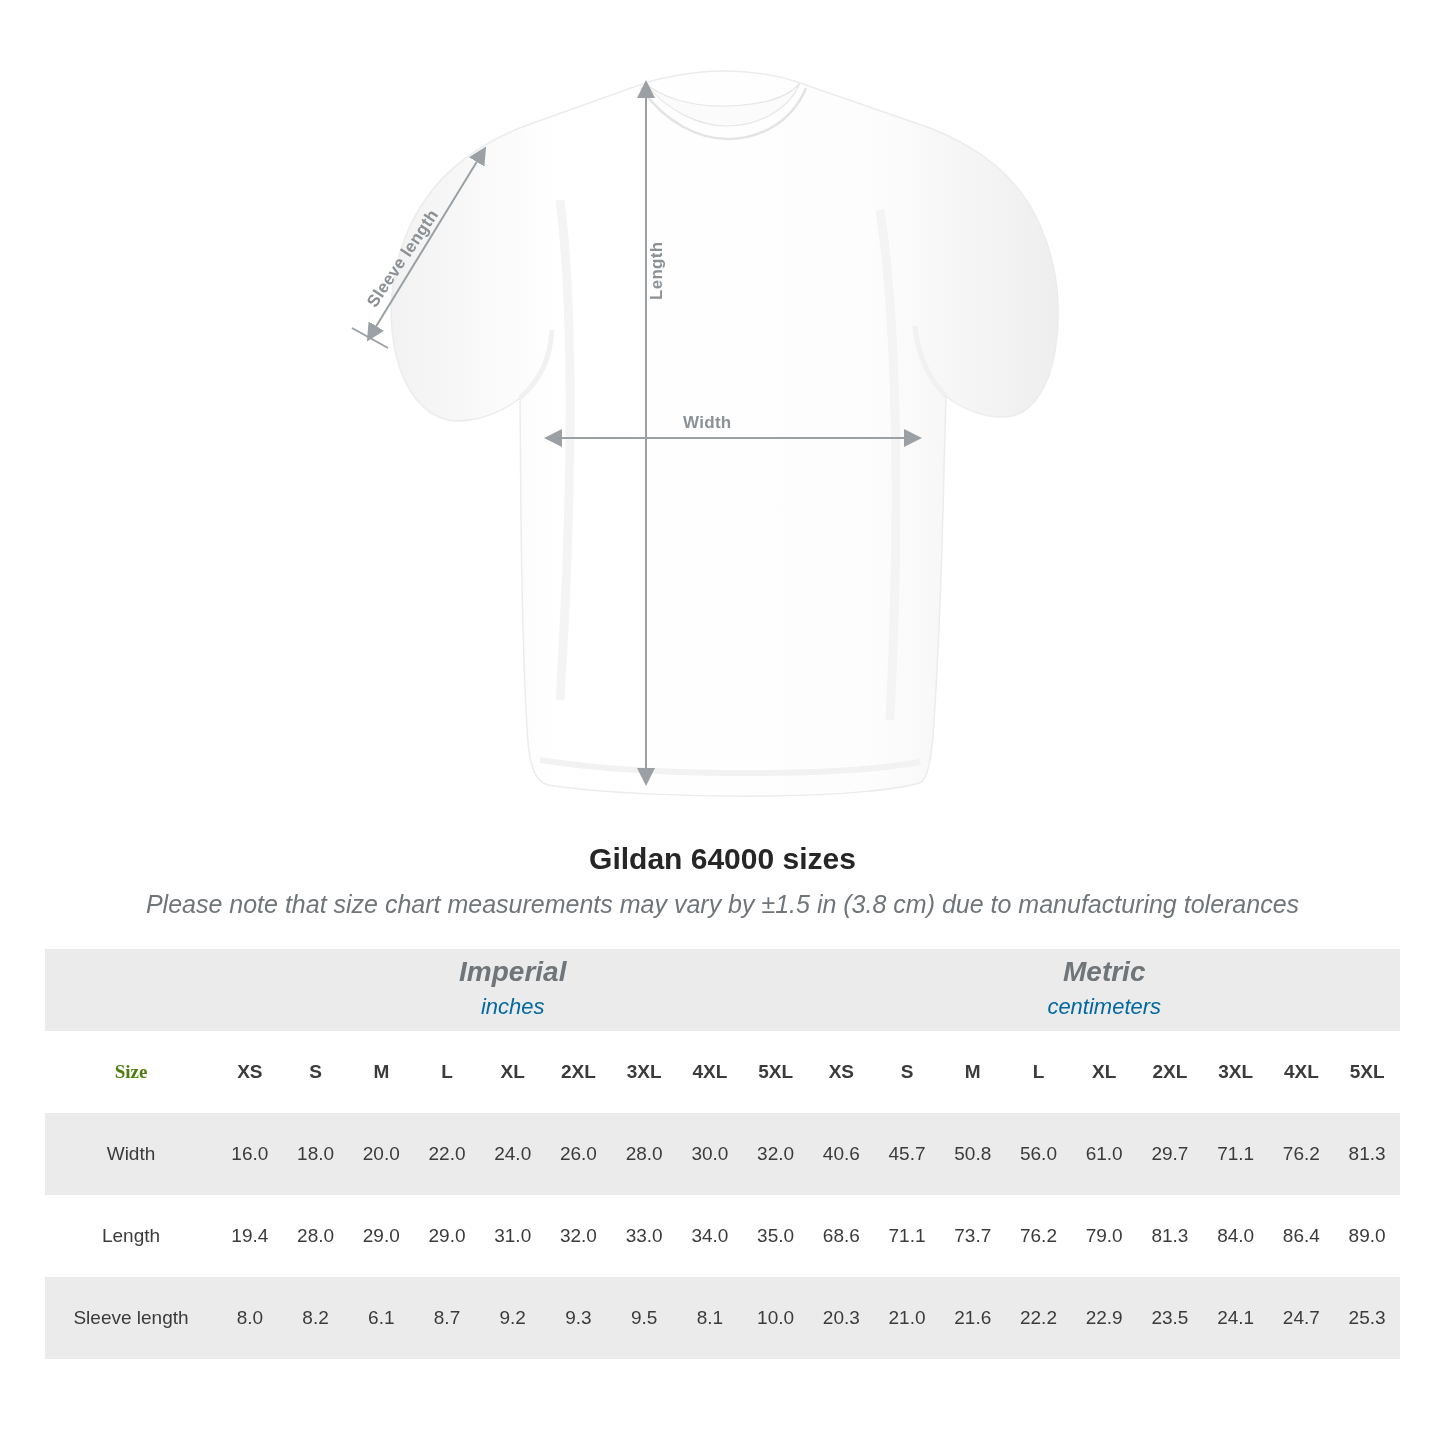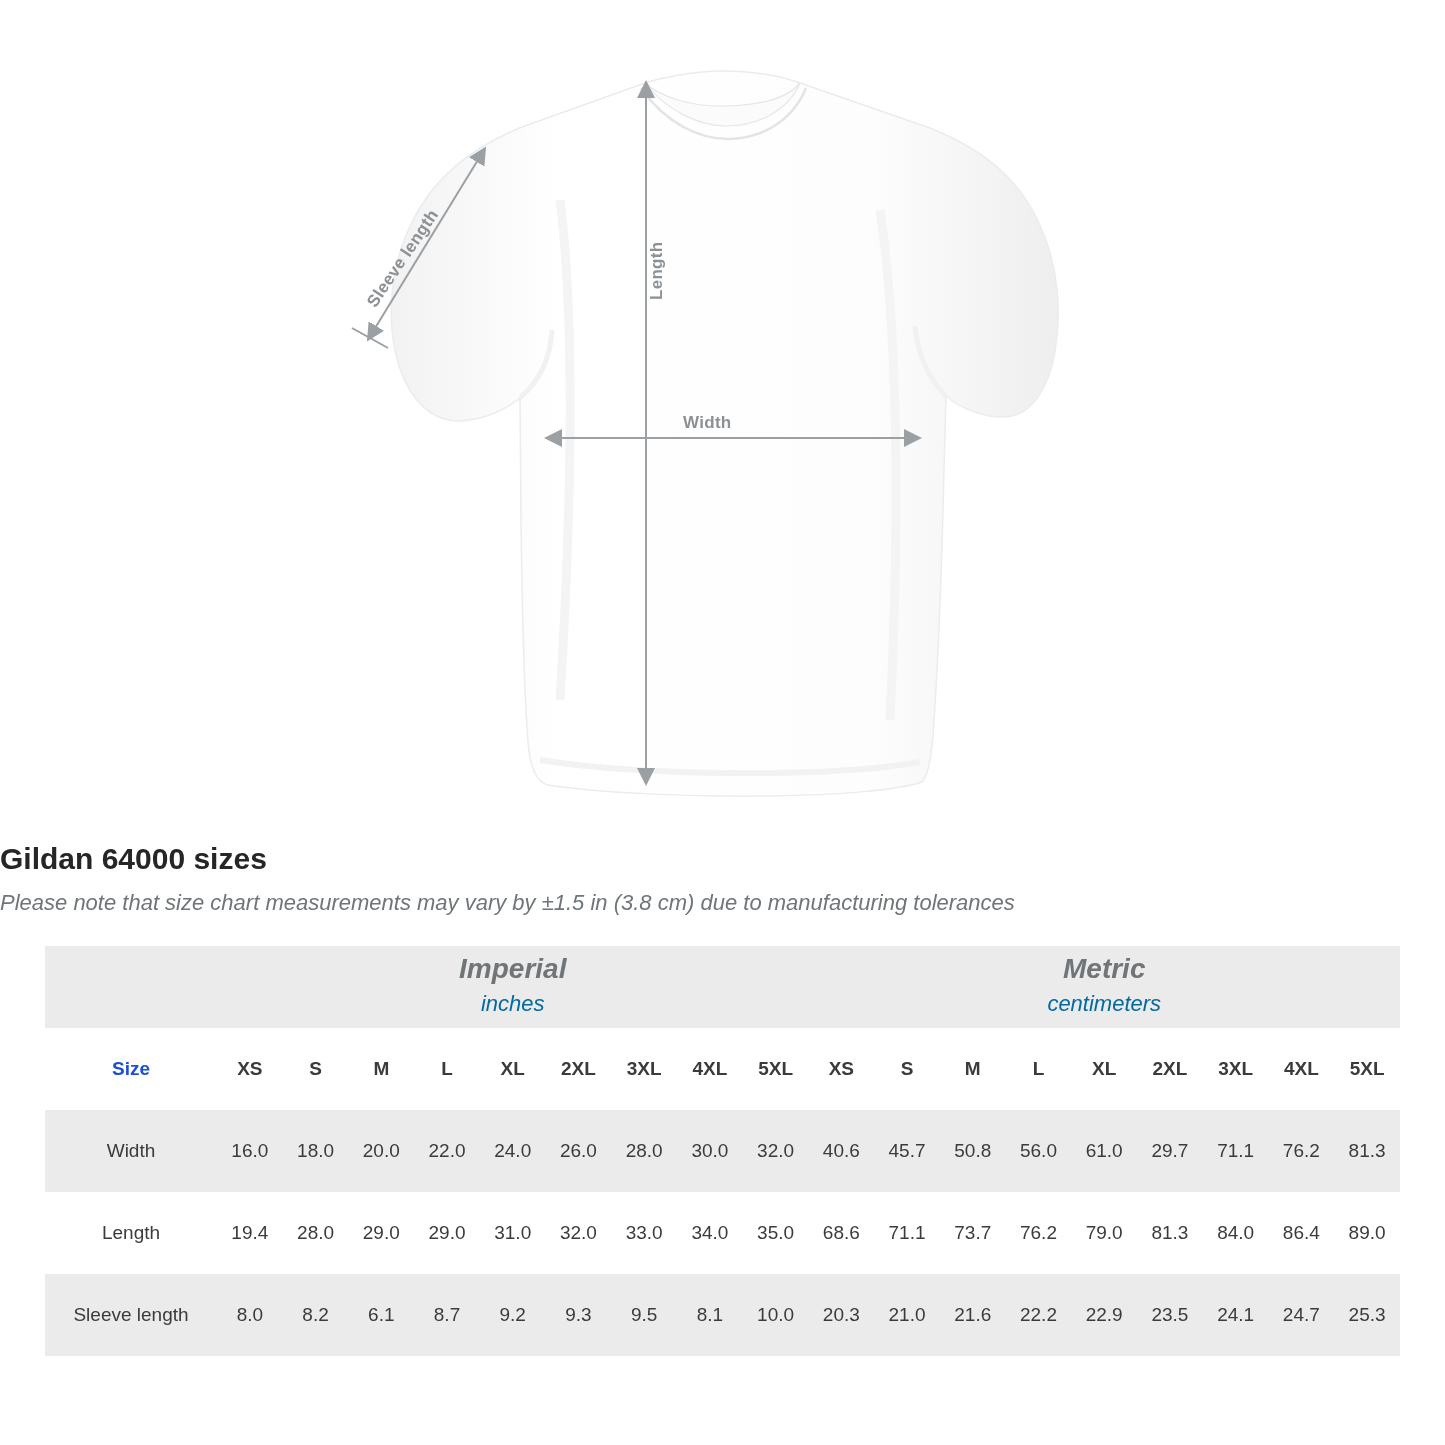--- a/index.html
+++ b/index.html
@@ -54,31 +54,31 @@
   .label-sleeve {
     left: 363px;
     top: 300px;
     transform: rotate(-56deg);
     transform-origin: left top;
     white-space: nowrap;
   }
 
   
   .title-block {
-    text-align: left;
+    text-align: center;
     margin-top: 22px;
   }
   .chart-title {
     font-size: 30px;
     font-weight: bold;
     color: #262626;
     margin: 0 0 14px 0;
   }
   .chart-note {
-    font-size: 22px;
+    font-size: 25px;
     font-style: italic;
     color: #6f7579;
     margin: 0;
   }
 
   
   .table-wrap {
     margin-top: 30px;
     padding: 0 45px;
     box-sizing: border-box;
@@ -115,21 +115,22 @@
     color: #0369a1;
     line-height: 1.6;
   }
 
   .row-head td {
     background: #ffffff;
     font-size: 19px;
   }
   .row-head td.rowlabel {
     font-weight: bold;
-    color: #1d4ed8;
+    color: #4d7c0f;
+    font-family: Liberation Serif, serif;
   }
   .row-head td.sizecell {
     font-weight: bold;
     color: #3b3b3b;
   }
 
   tr.shaded td { background: #ebebeb; }
   tr.plain td { background: #ffffff; }
 
   td.rowlabel {

